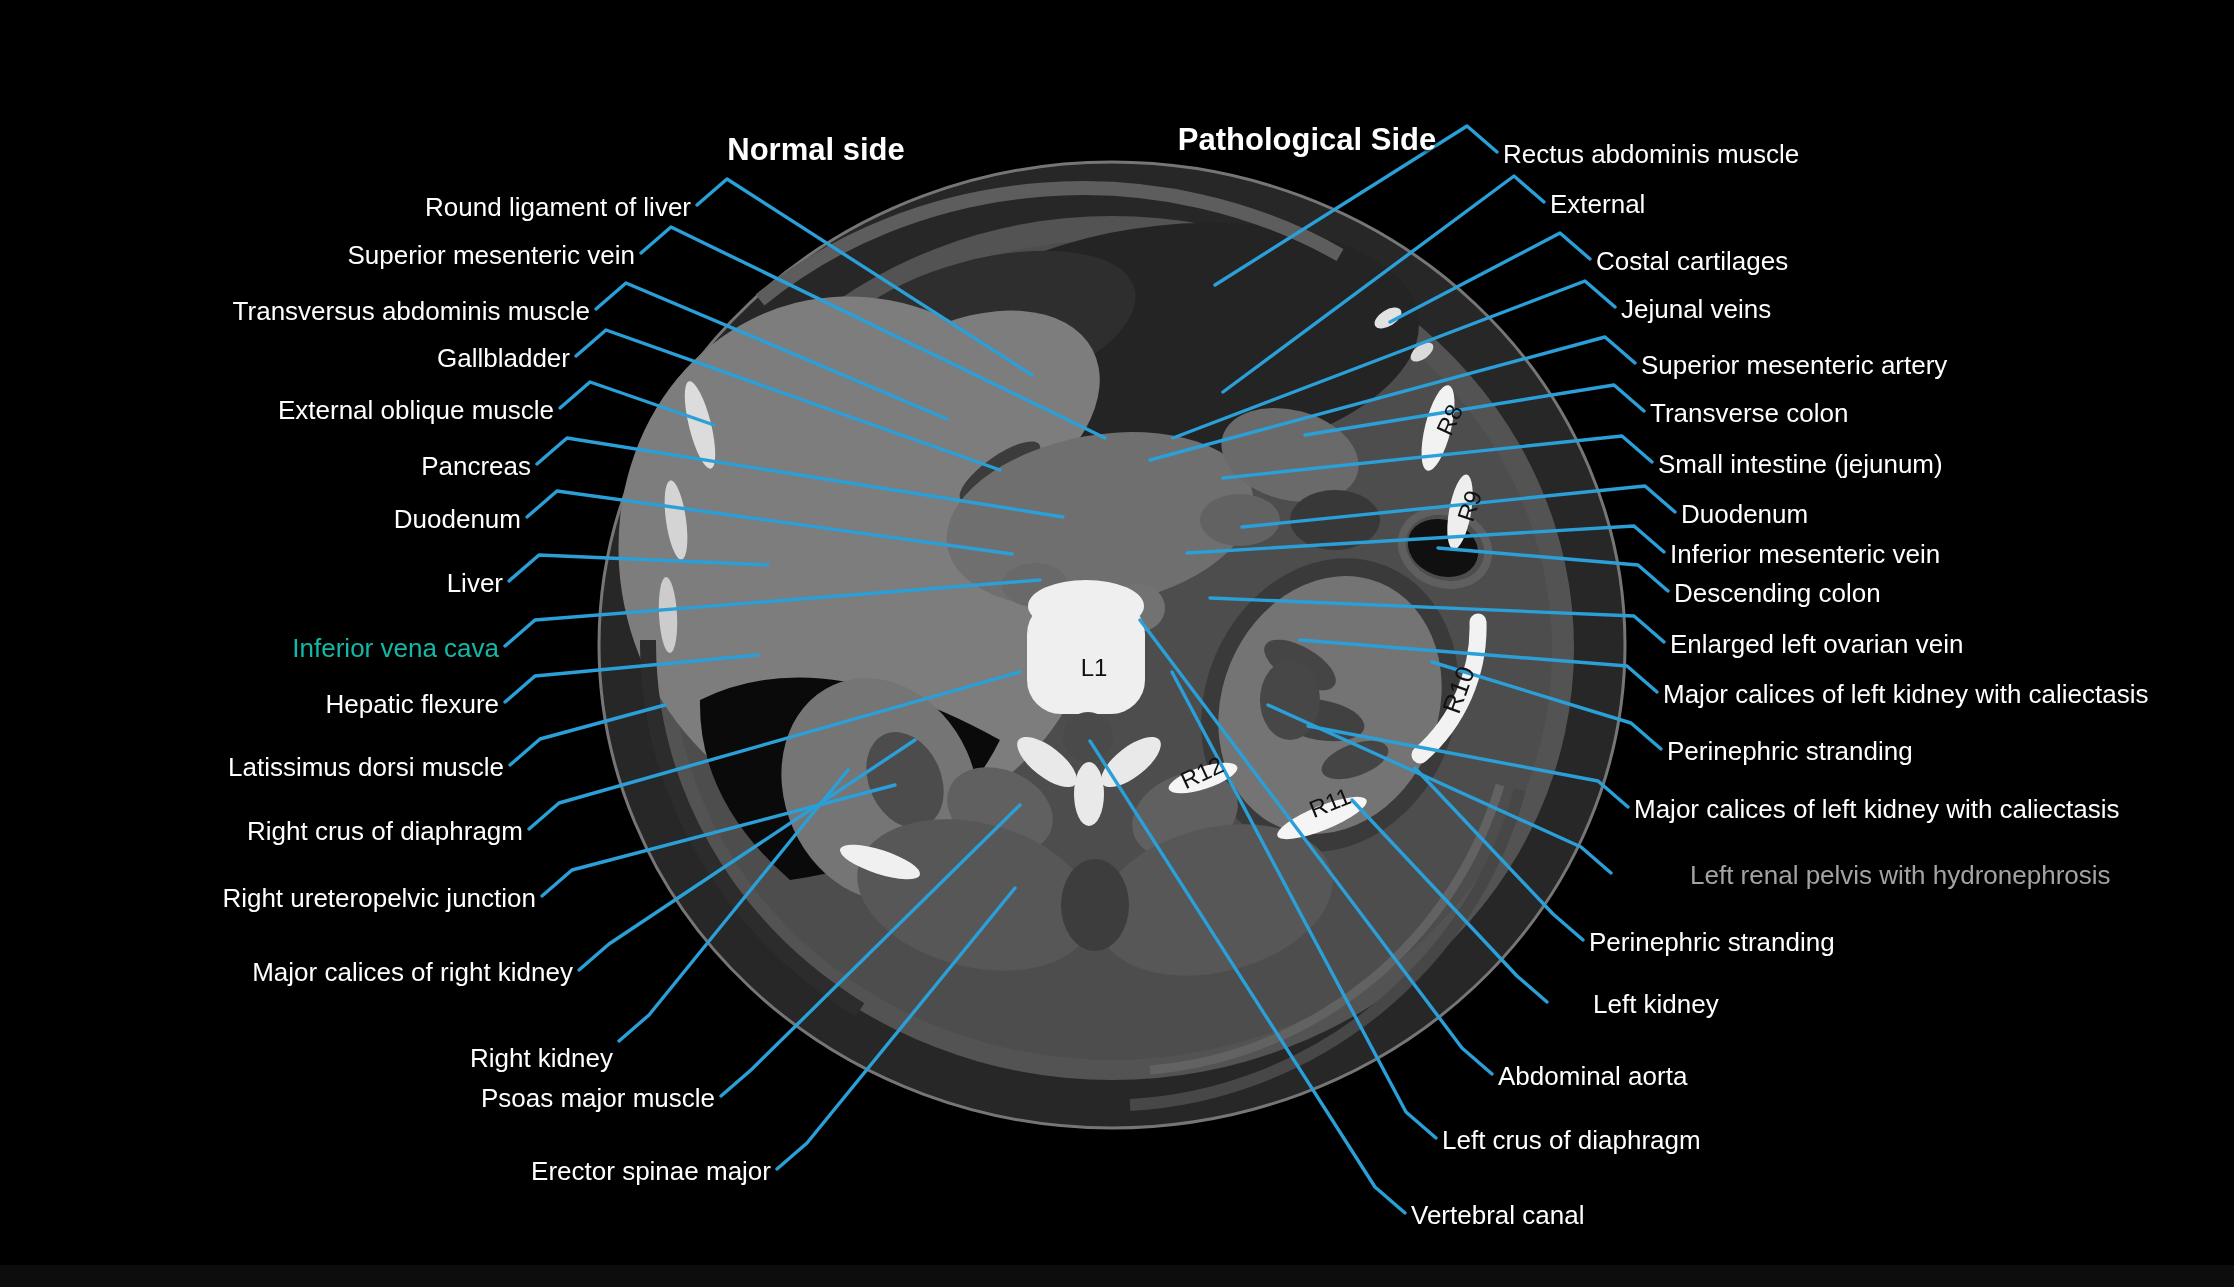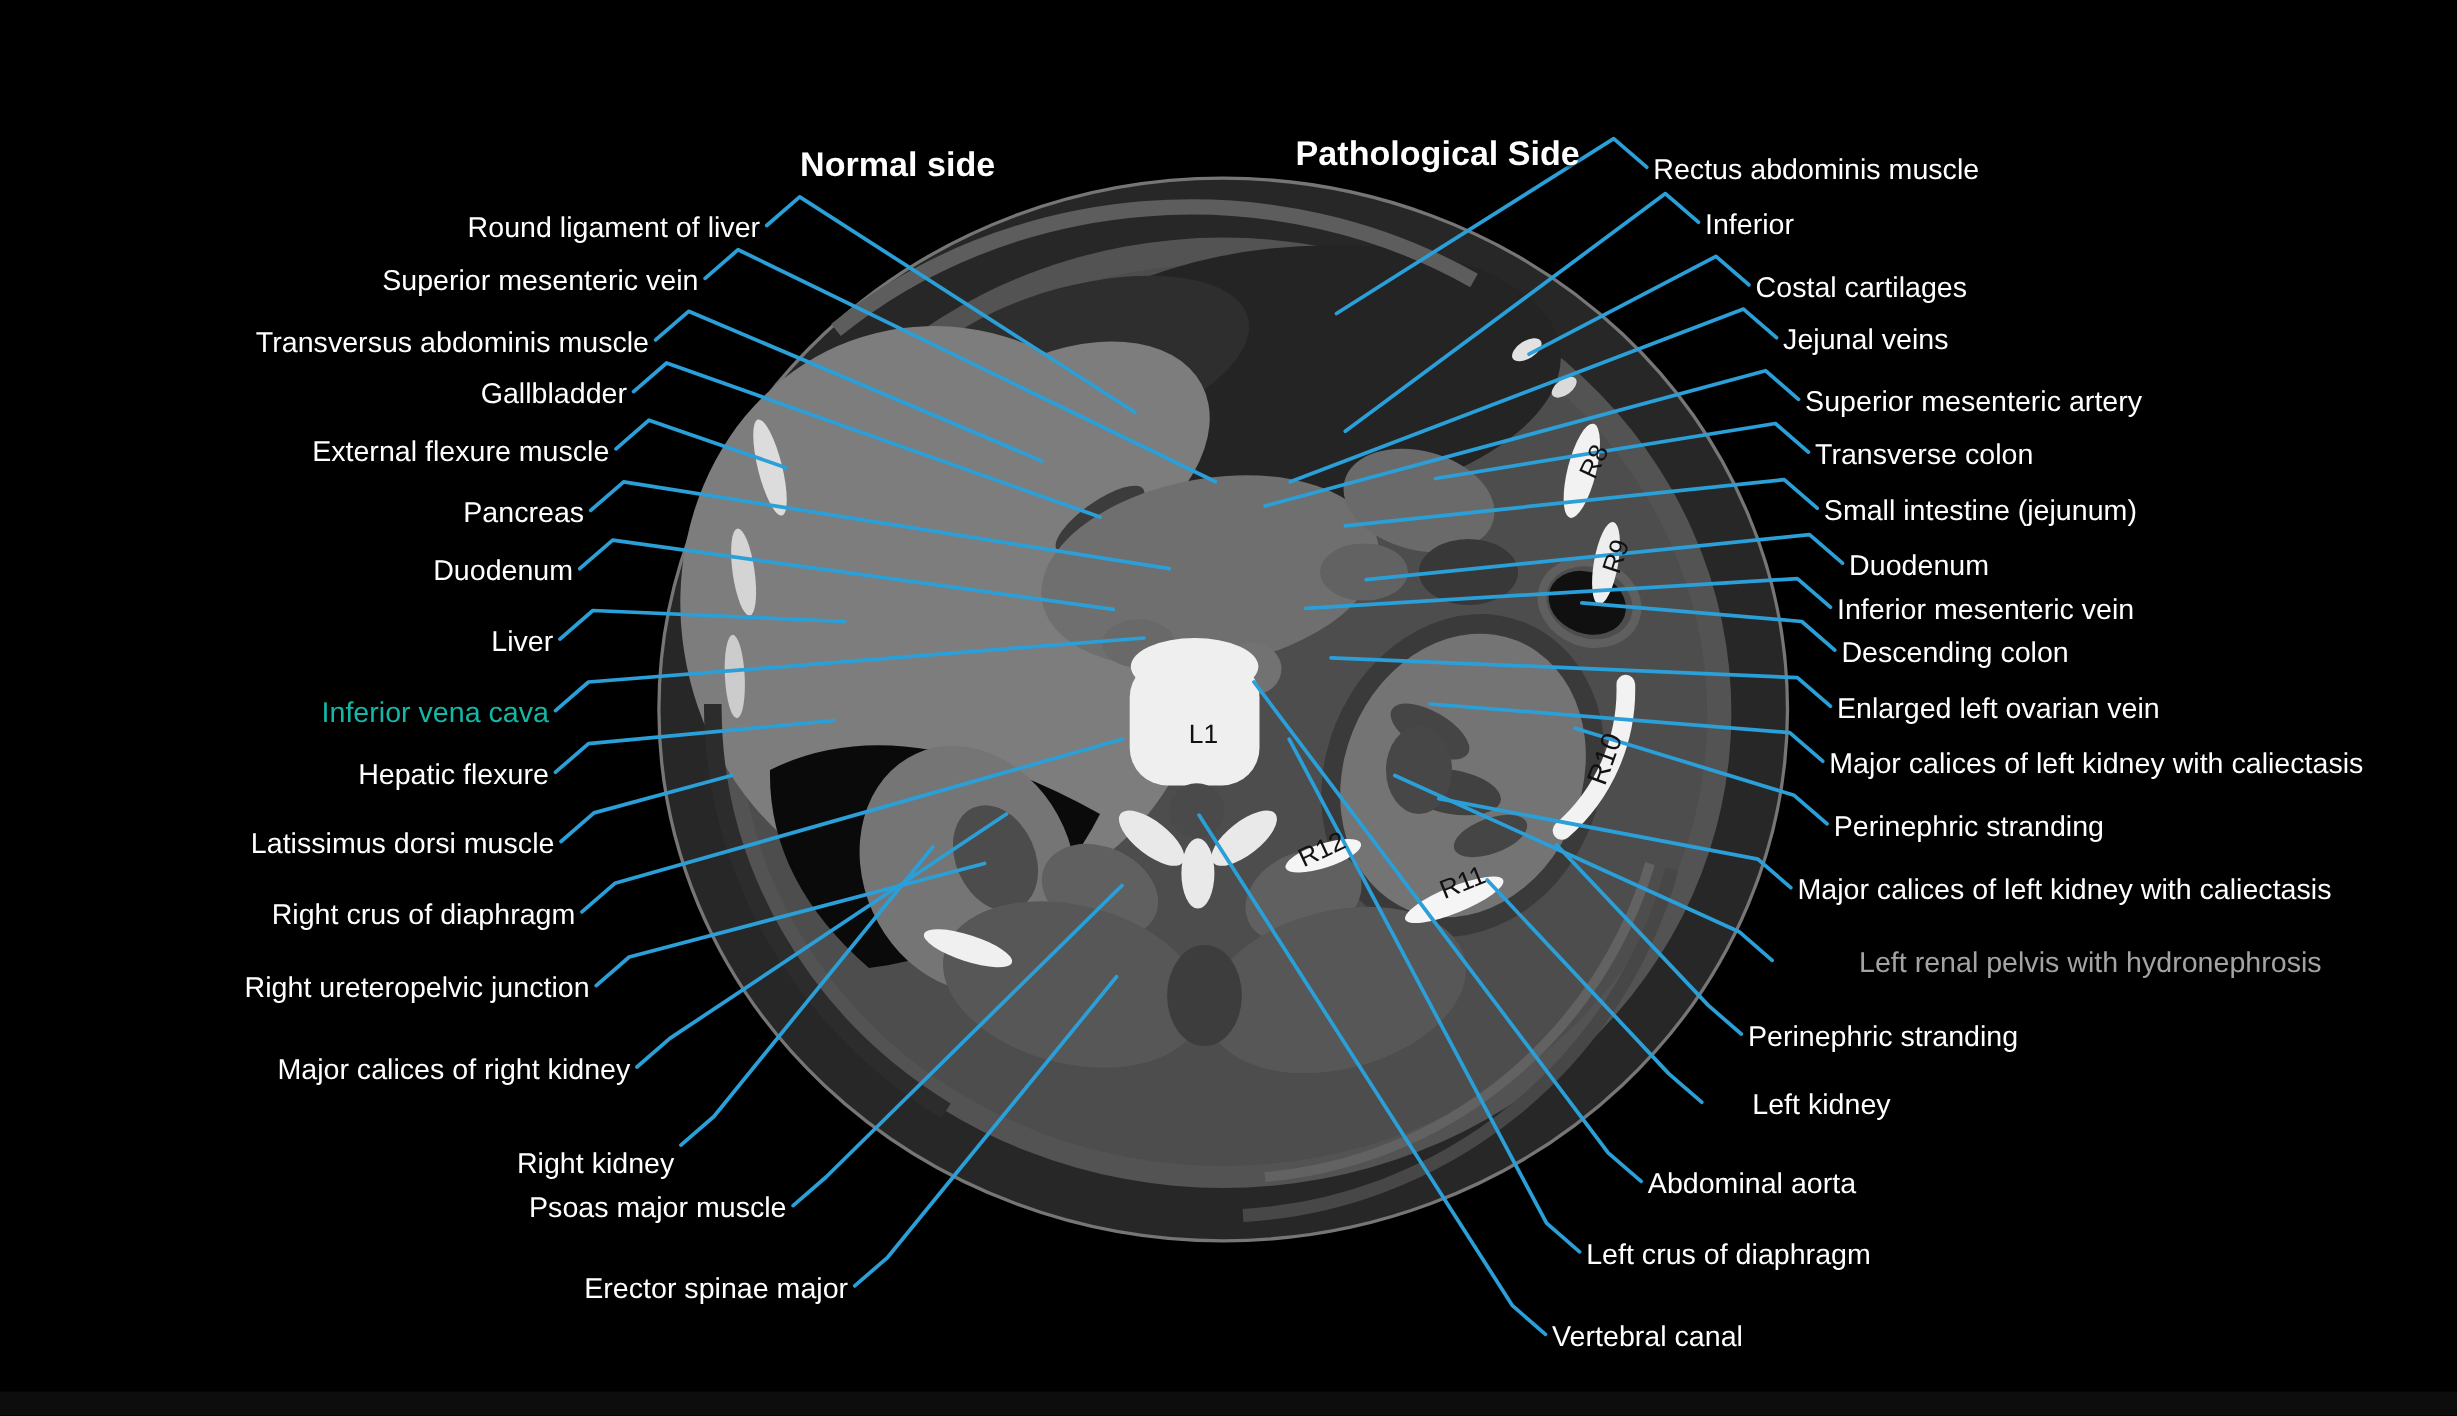--- a/index.html
+++ b/index.html
@@ -130,35 +130,35 @@
         <polyline points="1436,1138 1406,1112 1172,672" fill="none" stroke="#2b9fd8" stroke-width="3.4" stroke-linecap="round" stroke-linejoin="round"></polyline>
         <polyline points="1405,1213 1375,1187 1090,741" fill="none" stroke="#2b9fd8" stroke-width="3.4" stroke-linecap="round" stroke-linejoin="round"></polyline>
       </g>
   </svg>
 
   <div id="labels-layer">
       <div class="ann-label" style="color: rgb(255, 255, 255); right: 1543px; top: 207px;">Round ligament of liver</div>
       <div class="ann-label" style="color: rgb(255, 255, 255); right: 1599px; top: 255px;">Superior mesenteric vein</div>
       <div class="ann-label" style="color: rgb(255, 255, 255); right: 1644px; top: 311px;">Transversus abdominis muscle</div>
       <div class="ann-label" style="color: rgb(255, 255, 255); right: 1664px; top: 358px;">Gallbladder</div>
-      <div class="ann-label" style="color: rgb(255, 255, 255); right: 1680px; top: 410px;">External flexure muscle</div>
+      <div class="ann-label" style="color: rgb(255, 255, 255); right: 1680px; top: 410px;">External oblique muscle</div>
       <div class="ann-label" style="color: rgb(255, 255, 255); right: 1703px; top: 466px;">Pancreas</div>
       <div class="ann-label" style="color: rgb(255, 255, 255); right: 1713px; top: 519px;">Duodenum</div>
       <div class="ann-label" style="color: rgb(255, 255, 255); right: 1731px; top: 583px;">Liver</div>
       <div class="ann-label" style="color: #14b8a6; right: 1735px; top: 648px;">Inferior vena cava</div>
       <div class="ann-label" style="color: rgb(255, 255, 255); right: 1735px; top: 704px;">Hepatic flexure</div>
       <div class="ann-label" style="color: rgb(255, 255, 255); right: 1730px; top: 767px;">Latissimus dorsi muscle</div>
       <div class="ann-label" style="color: rgb(255, 255, 255); right: 1711px; top: 831px;">Right crus of diaphragm</div>
       <div class="ann-label" style="color: rgb(255, 255, 255); right: 1698px; top: 898px;">Right ureteropelvic junction</div>
       <div class="ann-label" style="color: rgb(255, 255, 255); right: 1661px; top: 972px;">Major calices of right kidney</div>
       <div class="ann-label" style="color: rgb(255, 255, 255); right: 1621px; top: 1043px; margin-top: 15px;">Right kidney</div>
       <div class="ann-label" style="color: rgb(255, 255, 255); right: 1519px; top: 1098px;">Psoas major muscle</div>
       <div class="ann-label" style="color: rgb(255, 255, 255); right: 1463px; top: 1171px;">Erector spinae major</div>
       <div class="ann-label" style="color: rgb(255, 255, 255); left: 1503px; top: 154px;">Rectus abdominis muscle</div>
-      <div class="ann-label" style="color: rgb(255, 255, 255); left: 1550px; top: 204px;">Inferior</div>
+      <div class="ann-label" style="color: rgb(255, 255, 255); left: 1550px; top: 204px;">External</div>
       <div class="ann-label" style="color: rgb(255, 255, 255); left: 1596px; top: 261px;">Costal cartilages</div>
       <div class="ann-label" style="color: rgb(255, 255, 255); left: 1621px; top: 309px;">Jejunal veins</div>
       <div class="ann-label" style="color: rgb(255, 255, 255); left: 1641px; top: 365px;">Superior mesenteric artery</div>
       <div class="ann-label" style="color: rgb(255, 255, 255); left: 1650px; top: 413px;">Transverse colon</div>
       <div class="ann-label" style="color: rgb(255, 255, 255); left: 1658px; top: 464px;">Small intestine (jejunum)</div>
       <div class="ann-label" style="color: rgb(255, 255, 255); left: 1681px; top: 514px;">Duodenum</div>
       <div class="ann-label" style="color: rgb(255, 255, 255); left: 1670px; top: 554px;">Inferior mesenteric vein</div>
       <div class="ann-label" style="color: rgb(255, 255, 255); left: 1674px; top: 593px;">Descending colon</div>
       <div class="ann-label" style="color: rgb(255, 255, 255); left: 1670px; top: 644px;">Enlarged left ovarian vein</div>
       <div class="ann-label" style="color: rgb(255, 255, 255); left: 1663px; top: 694px;">Major calices of left kidney with caliectasis</div>

